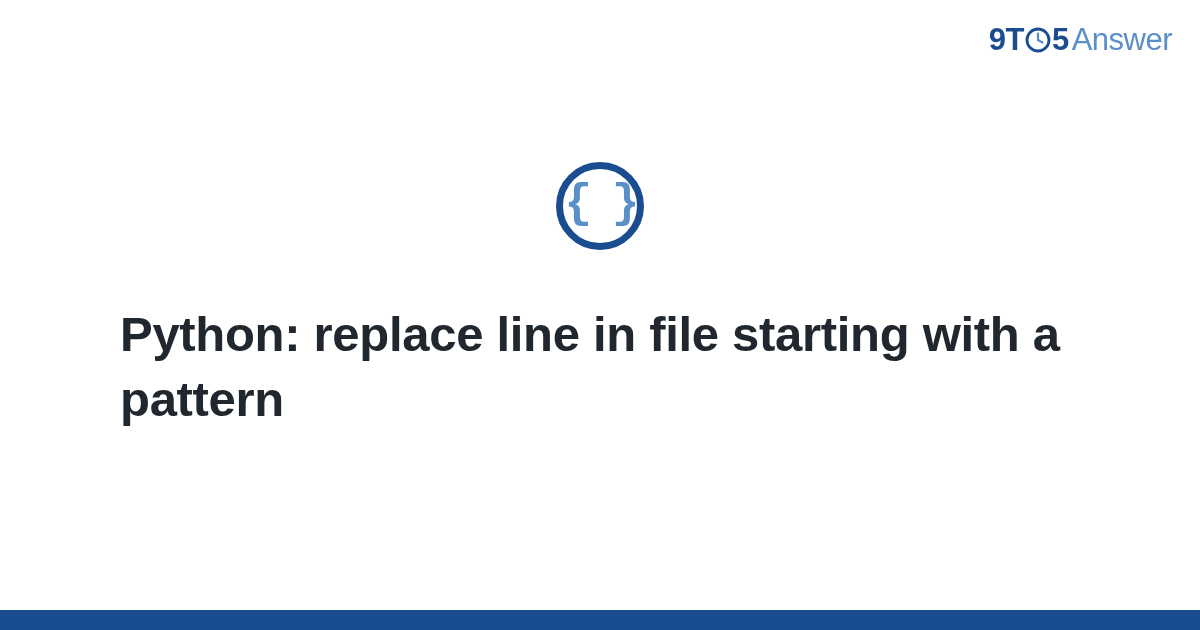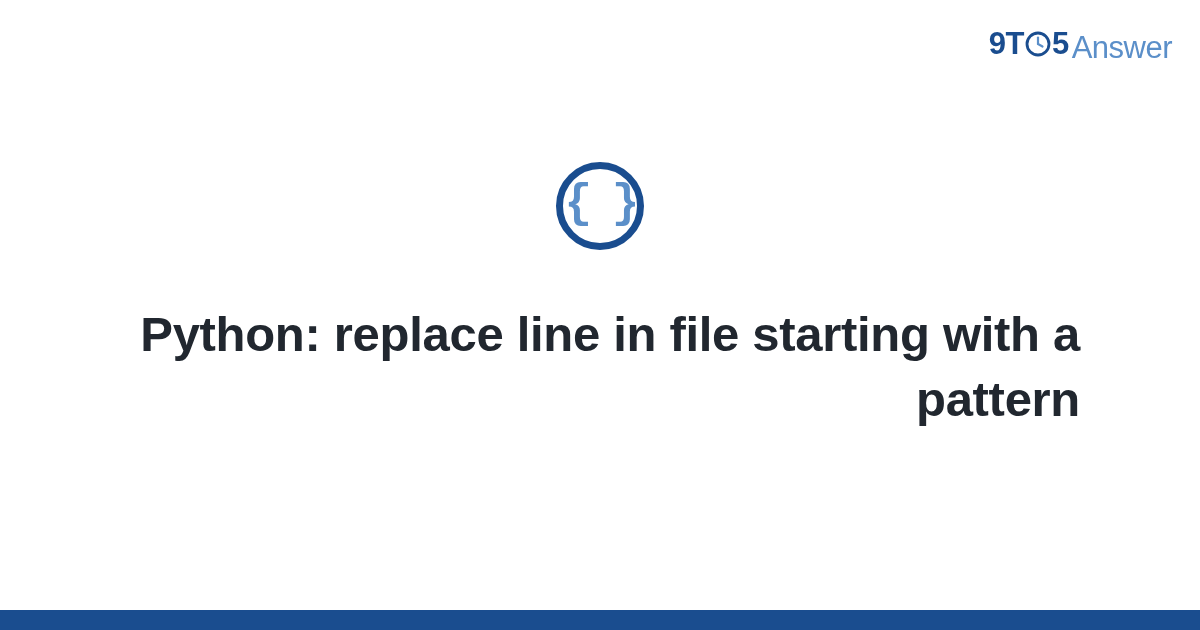--- a/index.html
+++ b/index.html
@@ -46,21 +46,20 @@
       height: 26px;
     }
     .header-logo .five {
       color: #1a4d8f;
       font-weight: 700;
     }
     .header-logo .answer-text {
       color: #5b8fc9;
       font-weight: 400;
       margin-left: 3px;
-      margin-top: 8px;
     }
     .content {
       position: absolute;
       top: 0;
       left: 0;
       right: 0;
       bottom: 0;
       display: flex;
       flex-direction: column;
       align-items: center;
@@ -84,21 +83,21 @@
       color: #5b8fc9;
       line-height: 1;
       font-family: "Courier New", monospace;
       letter-spacing: -4px;
       transform: translateY(-2px);
     }
     .title {
       font-size: 49px;
       font-weight: 700;
       color: #21272f;
-      text-align: right;
+      text-align: left;
       line-height: 1.32;
       max-width: 960px;
       letter-spacing: -0.3px;
     }
     .bottom-bar {
       position: absolute;
       bottom: 0;
       left: 0;
       right: 0;
       height: 20px;

